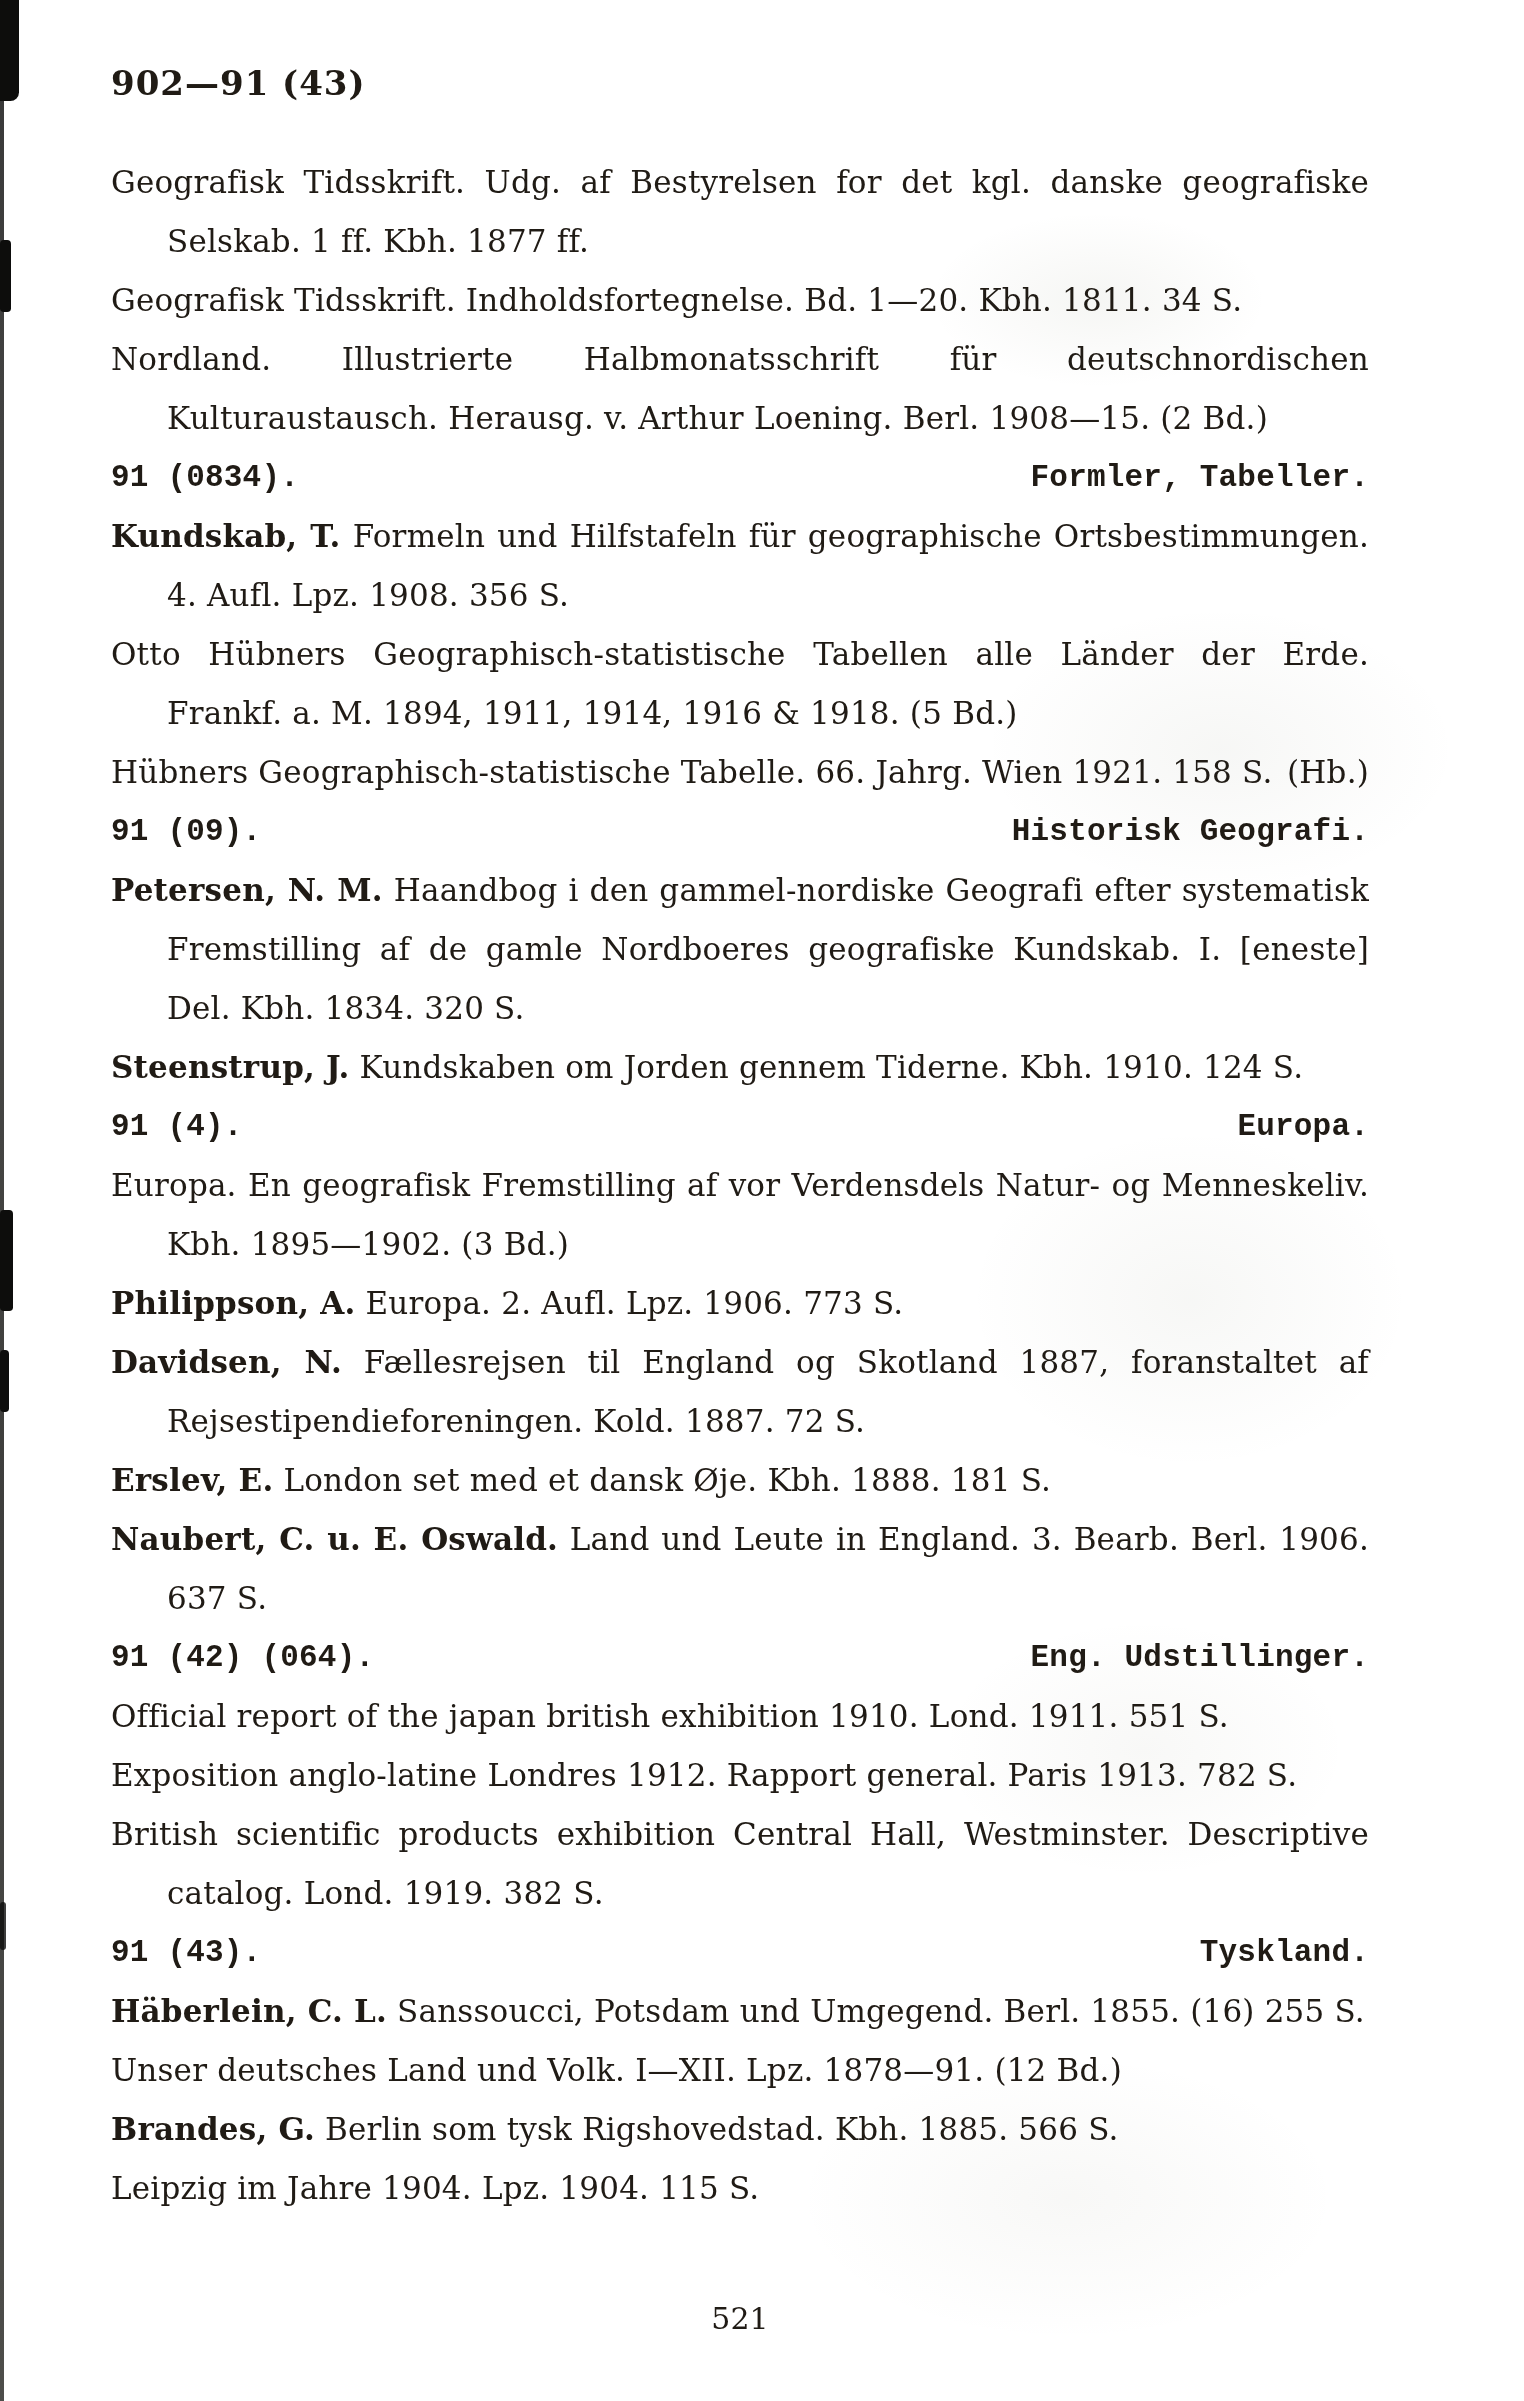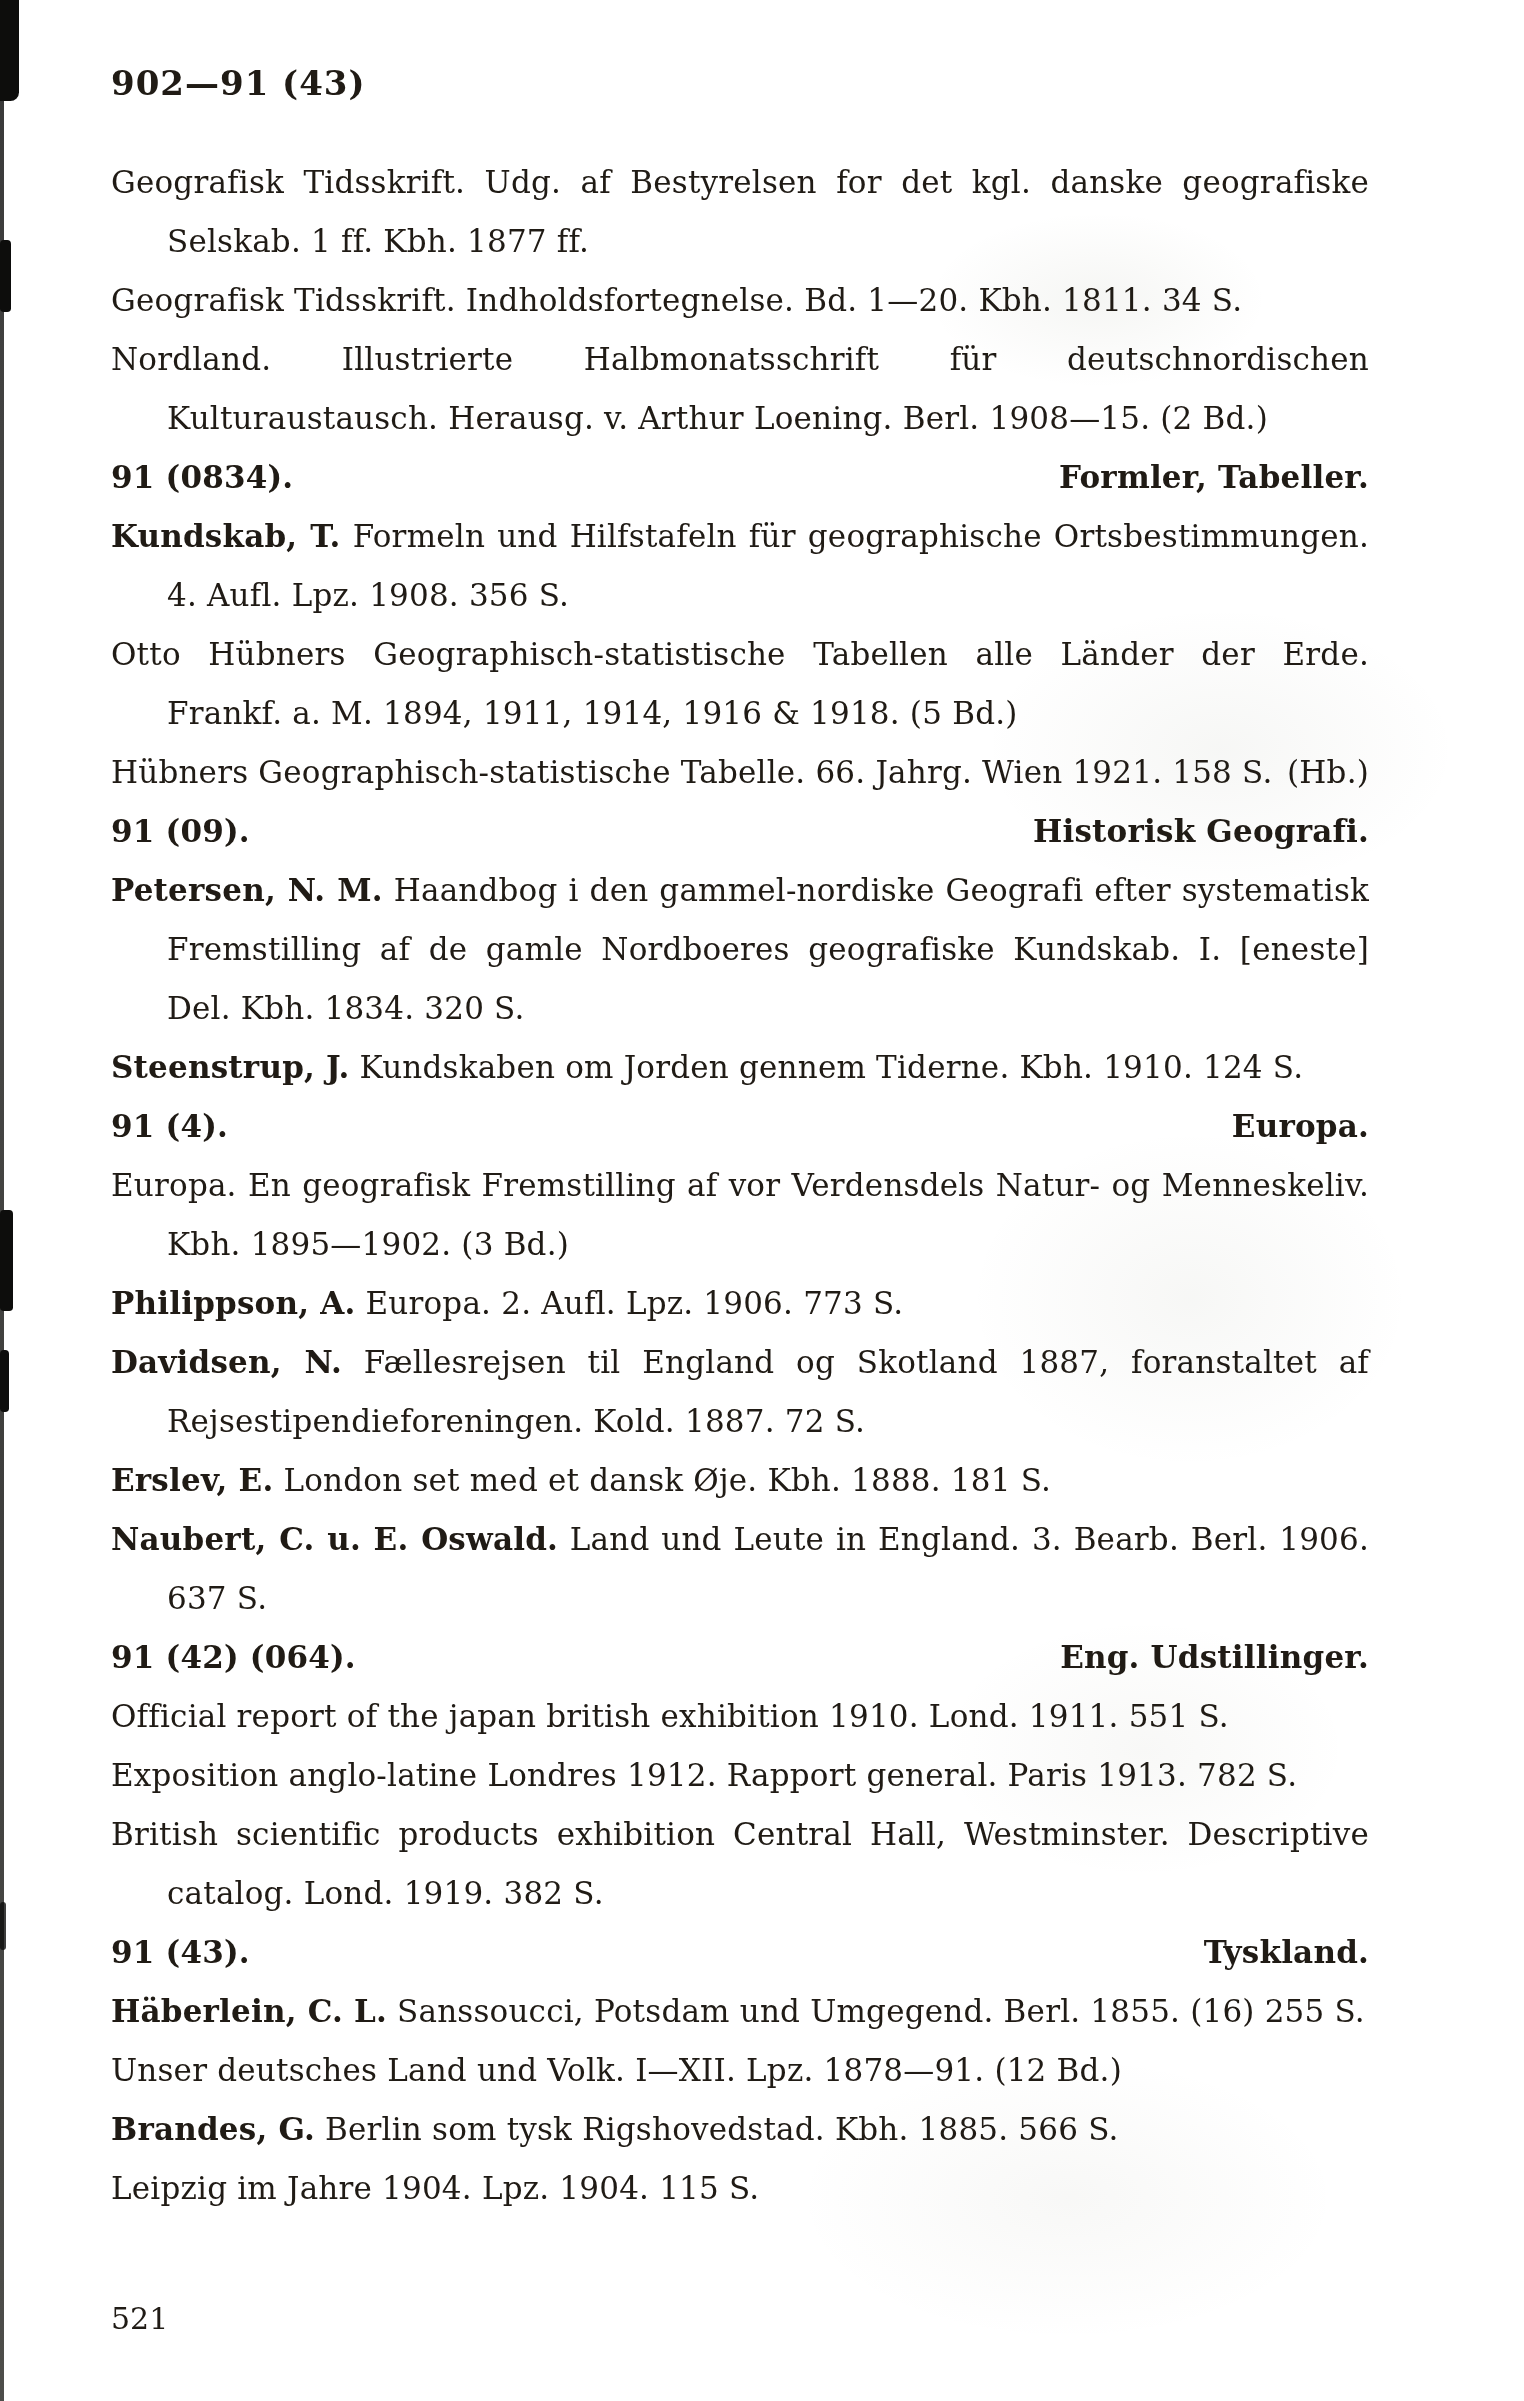--- a/index.html
+++ b/index.html
@@ -66,27 +66,28 @@
     text-indent: -56px;
     text-align: justify;
   }
   .entry b { font-weight: bold; }
   .rnote { float: right; }
   .heading {
     margin: 0;
     display: flex;
     justify-content: space-between;
     font-weight: bold;
+    font-family: Liberation Mono, monospace;
   }
   .page-footer {
     position: absolute;
     left: 111px;
     top: 2301px;
     width: 1258px;
-    text-align: left;
+    text-align: center;
     font-size: 30px;
   }
 </style>
 </head>
 <body>
 
 <div class="paper-texture"></div>
 <div class="edge-line"></div>
 <div class="edge-mark m1"></div>
 <div class="edge-mark m2"></div>

